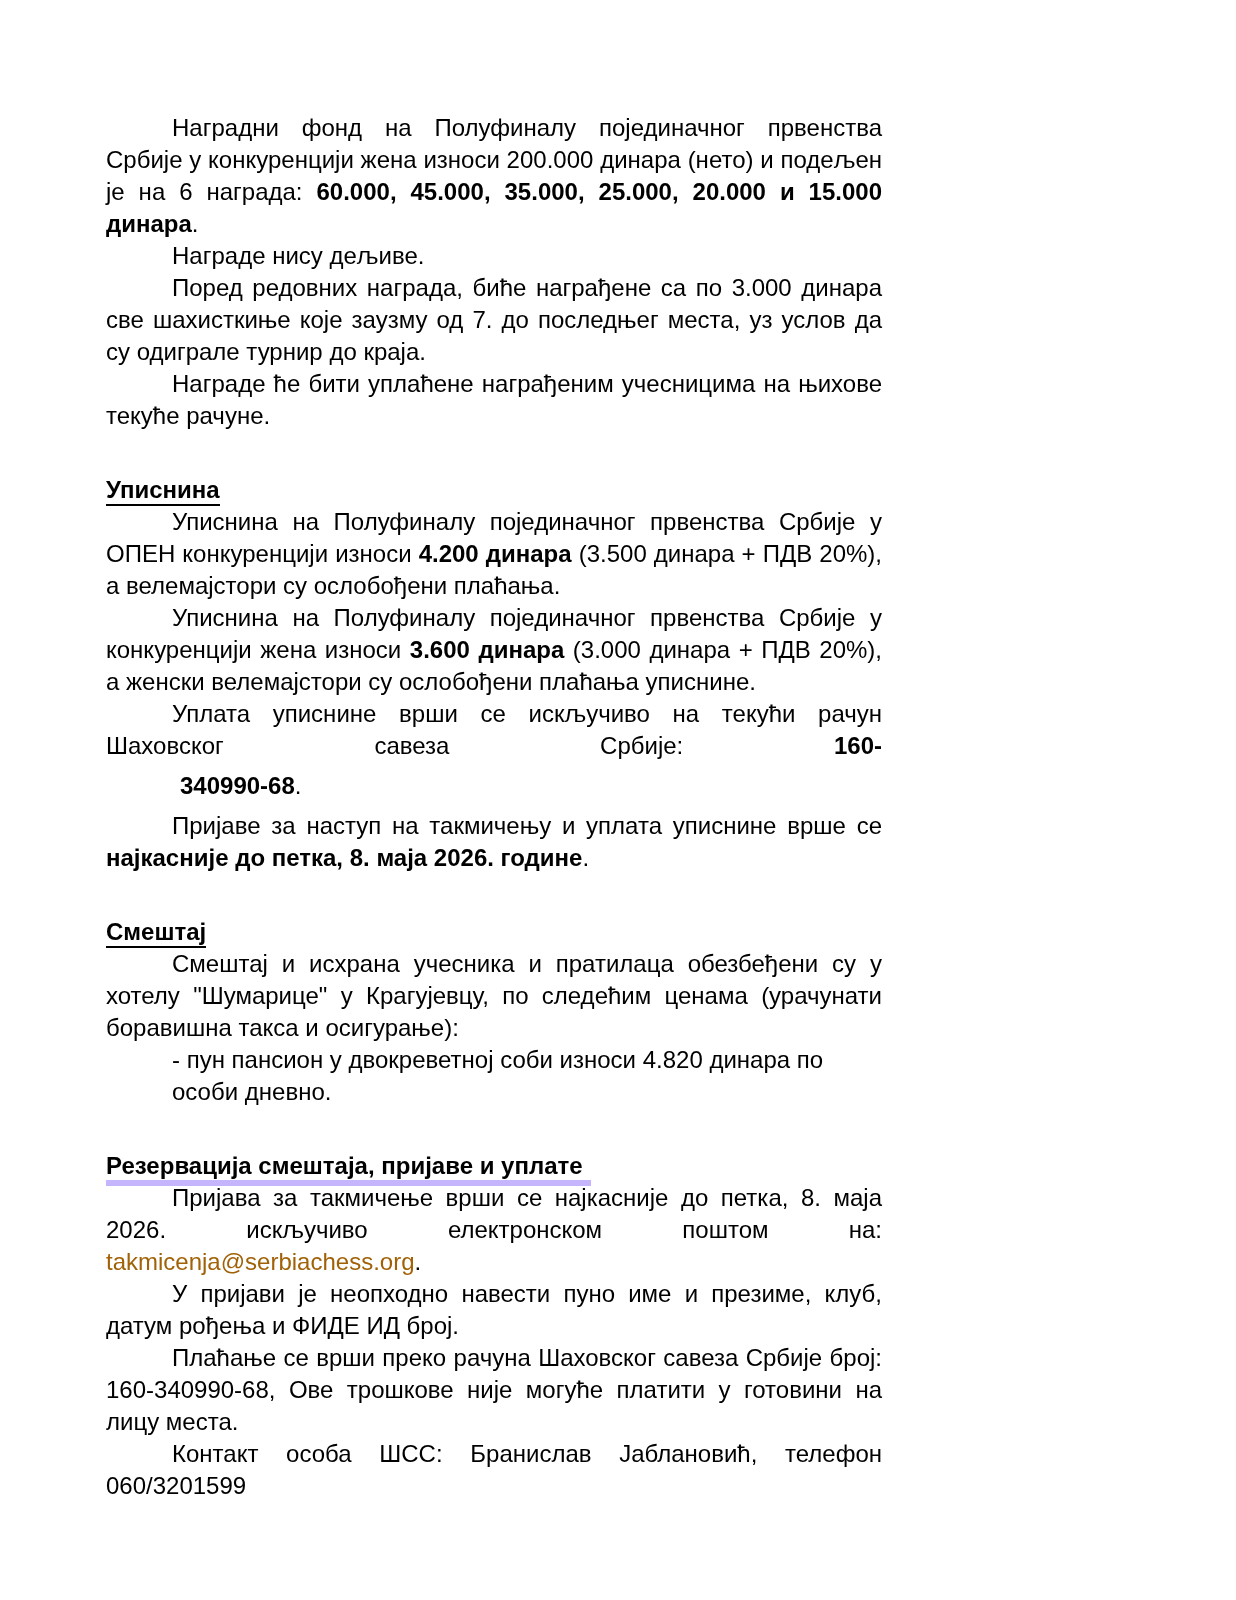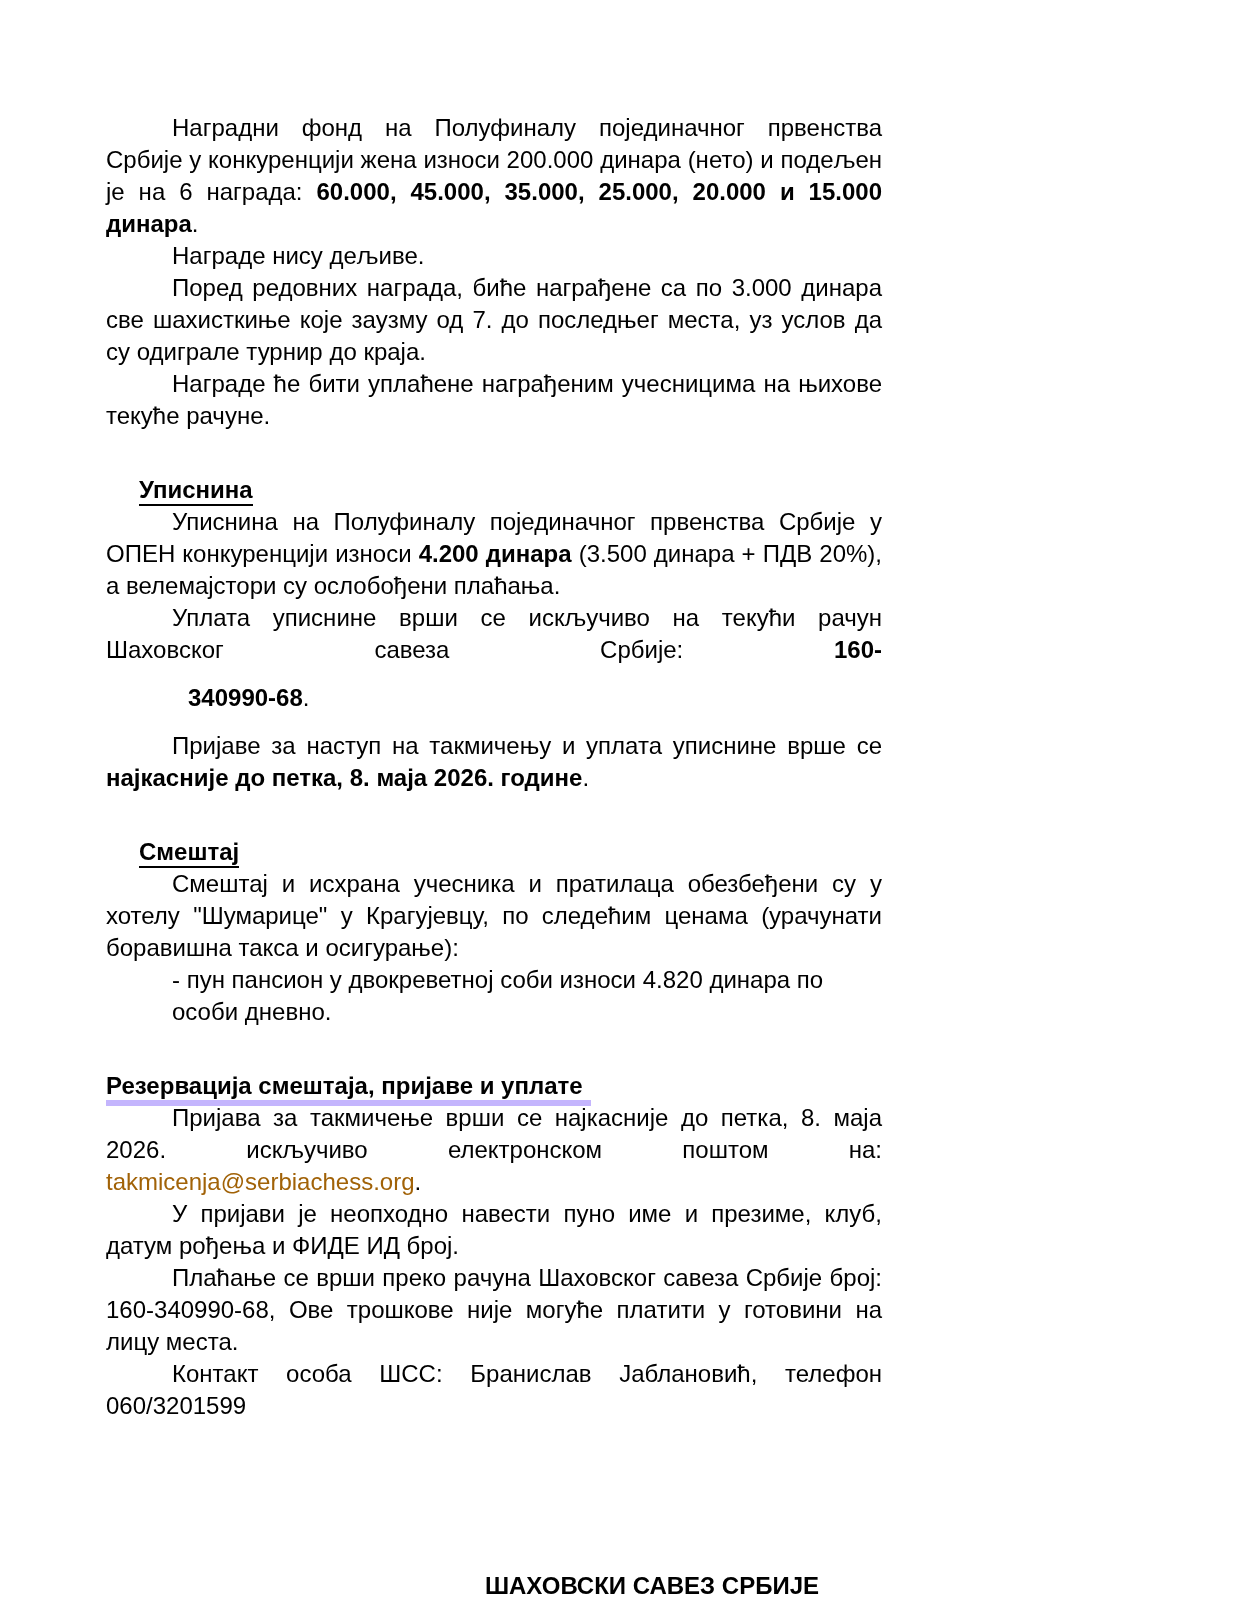--- a/index.html
+++ b/index.html
@@ -18,40 +18,39 @@
   .para {
     margin: 0;
     text-align: justify;
     text-indent: 66px;
   }
   .para.justify-last {
     text-align: justify;
     text-align-last: justify;
   }
   .cont-indent {
-    margin: 16px;
+    margin: 8px;
     padding-left: 66px;
     text-align: left;
   }
   .list-line {
     margin: 0;
     padding-left: 66px;
     text-align: left;
   }
   b, .bold { font-weight: 700; }
   .heading {
     margin: 42px 0 0 0;
     font-weight: 700;
     text-align: left;
     text-indent: 0;
   }
   .heading .u {
     border-bottom: 2px solid #000000;
     padding-bottom: 1px;
-    margin-left: 33px;
   }
   .heading .u-ext {
     border-bottom: 6px solid #c4b5fd;
     padding-bottom: 1px;
     padding-right: 8px;
   }
   .link {
     color: #a16207;
     text-decoration: none;
     cursor: pointer;
@@ -74,20 +73,21 @@
 <div class="page">
   <div class="content">
 
     <p class="para"><span>Наградни фонд на Полуфиналу појединачног првенства Србије у конкуренцији жена износи 200.000 динара (нето) и подељен је на 6 награда: </span><b>60.000, 45.000, 35.000, 25.000, 20.000 и 15.000 динара</b><span>.</span></p>
     <p class="para"><span>Награде нису дељиве.</span></p>
     <p class="para"><span>Поред редовних награда, биће награђене са по 3.000 динара све шахисткиње које заузму од 7. до последњег места, уз услов да су одиграле турнир до краја.</span></p>
     <p class="para"><span>Награде ће бити уплаћене награђеним учесницима на њихове текуће рачуне.</span></p>
 
     <p class="heading"><span class="u">Уписнина</span></p>
     <p class="para"><span>Уписнина на Полуфиналу појединачног првенства Србије у ОПЕН конкуренцији износи </span><b>4.200 динара</b><span> (3.500 динара + ПДВ 20%), а велемајстори су ослобођени плаћања.</span></p>
+    <p class="para"><span>Уписнина на Полуфиналу појединачног првенства Србије у конкуренцији жена износи </span><b>3.600 динара</b><span> (3.000 динара + ПДВ 20%), а женски велемајстори су ослобођени плаћања уписнине.</span></p>
     <p class="para justify-last"><span>Уплата уписнине врши се искључиво на текући рачун Шаховског савеза Србије: </span><b>160-</b></p>
     <p class="cont-indent"><b>340990-68</b><span>.</span></p>
     <p class="para"><span>Пријаве за наступ на такмичењу и уплата уписнине врше се </span><b>најкасније до петка, 8. маја 2026. године</b><span>.</span></p>
 
     <p class="heading"><span class="u">Смештај</span></p>
     <p class="para"><span>Смештај и исхрана учесника и пратилаца обезбеђени су у хотелу "Шумарице" у Крагујевцу, по следећим ценама (урачунати боравишна такса и осигурање):</span></p>
     <p class="list-line"><span>- пун пансион у двокреветној соби износи 4.820 динара по особи дневно.</span></p>
 
     <p class="heading"><span class="u-ext">Резервација смештаја, пријаве и уплате</span></p>
     <p class="para"><span>Пријава за такмичење врши се најкасније до петка, 8. маја 2026. искључиво електронском поштом на: </span><a class="link">takmicenja@serbiachess.org</a><span>.</span></p>

